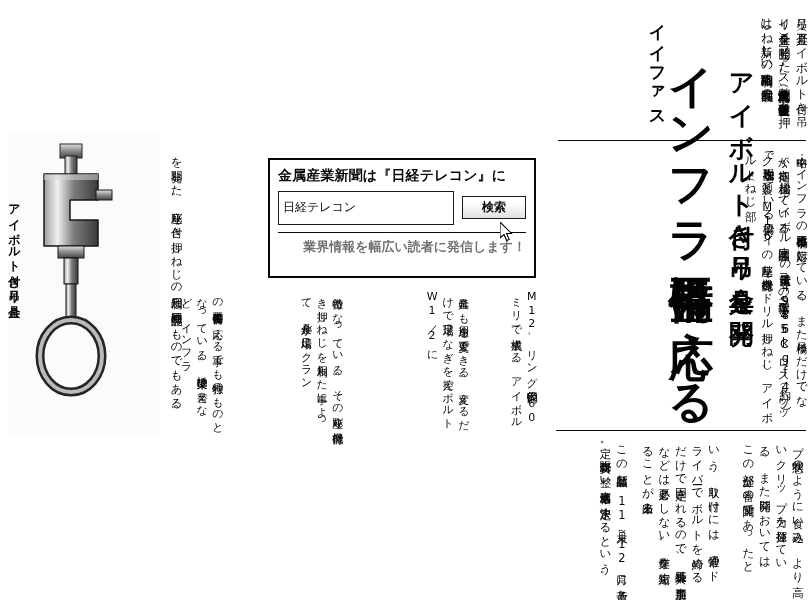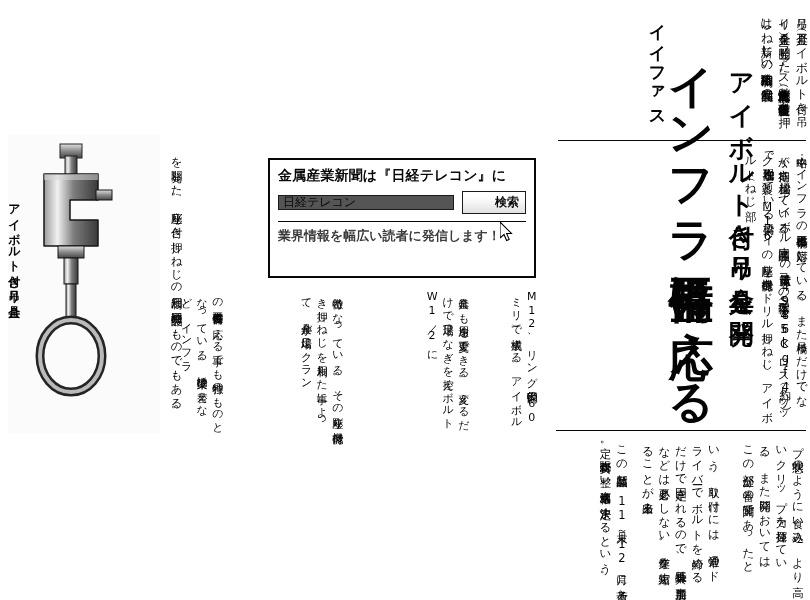--- a/index.html
+++ b/index.html
@@ -150,52 +150,51 @@
     line-height: 1.35;
   }
   #ad-row {
     display: flex;
     align-items: center;
     margin-top: 6px;
     gap: 8px;
   }
   #ad-input {
     flex: 1 1 auto;
-    height: 15px;
+    height: 34px;
     border: 1px solid #222;
-    background: #c2410c;
+    background: #fef9c3;
     font-family: "DejaVu Sans", "Liberation Sans", sans-serif;
     font-size: 12px;
     color: #111;
     padding: 0 4px;
     box-sizing: border-box;
   }
   #ad-search-btn {
     position: relative;
     width: 64px;
     height: 23px;
     border: 1px solid #222;
     background: linear-gradient(#ffffff,#d9d9d9);
     font-family: "DejaVu Sans", "Liberation Sans", sans-serif;
     font-size: 12px;
     font-weight: bold;
     color: #111;
     cursor: pointer;
     box-sizing: border-box;
-    text-align: right;
   }
   #ad-bottom {
     margin-top: 7px;
     border-top: 1px solid #111;
     padding-top: 5px;
     font-family: "DejaVu Sans", "Liberation Sans", sans-serif;
     font-size: 13px;
     font-weight: bold;
-    color: #404040;
-    text-align: left;
+    color: #ec4899;
+    text-align: right;
   }
   #cursor {
     position: absolute;
     left: 500px;
     top: 222px;
     width: 14px;
     height: 20px;
   }
 </style>
 </head>

